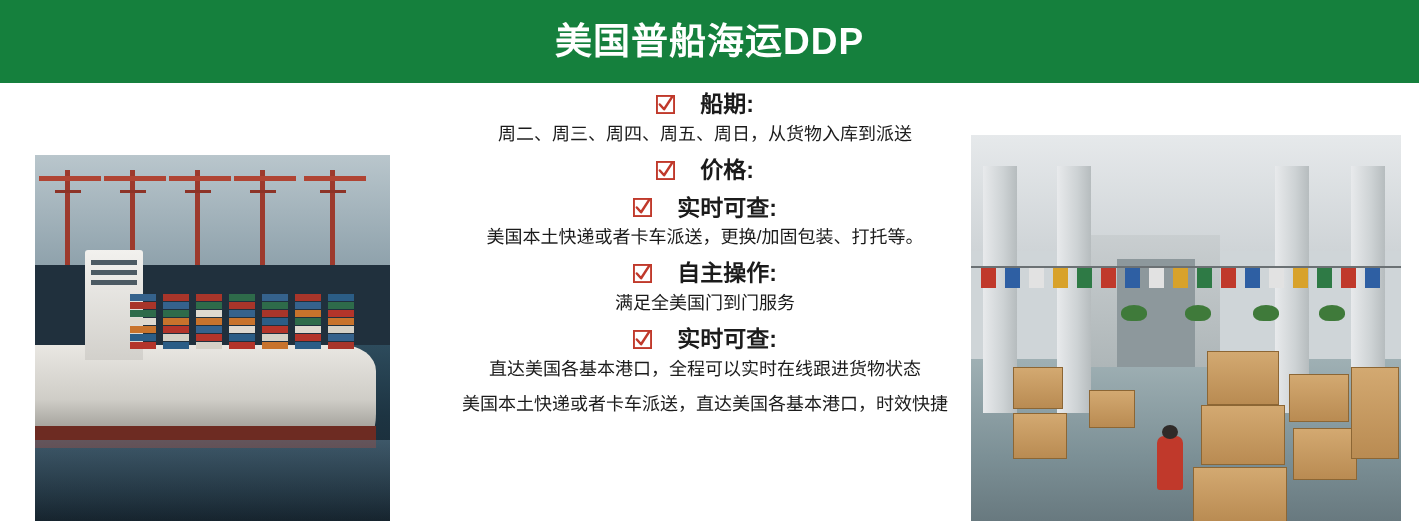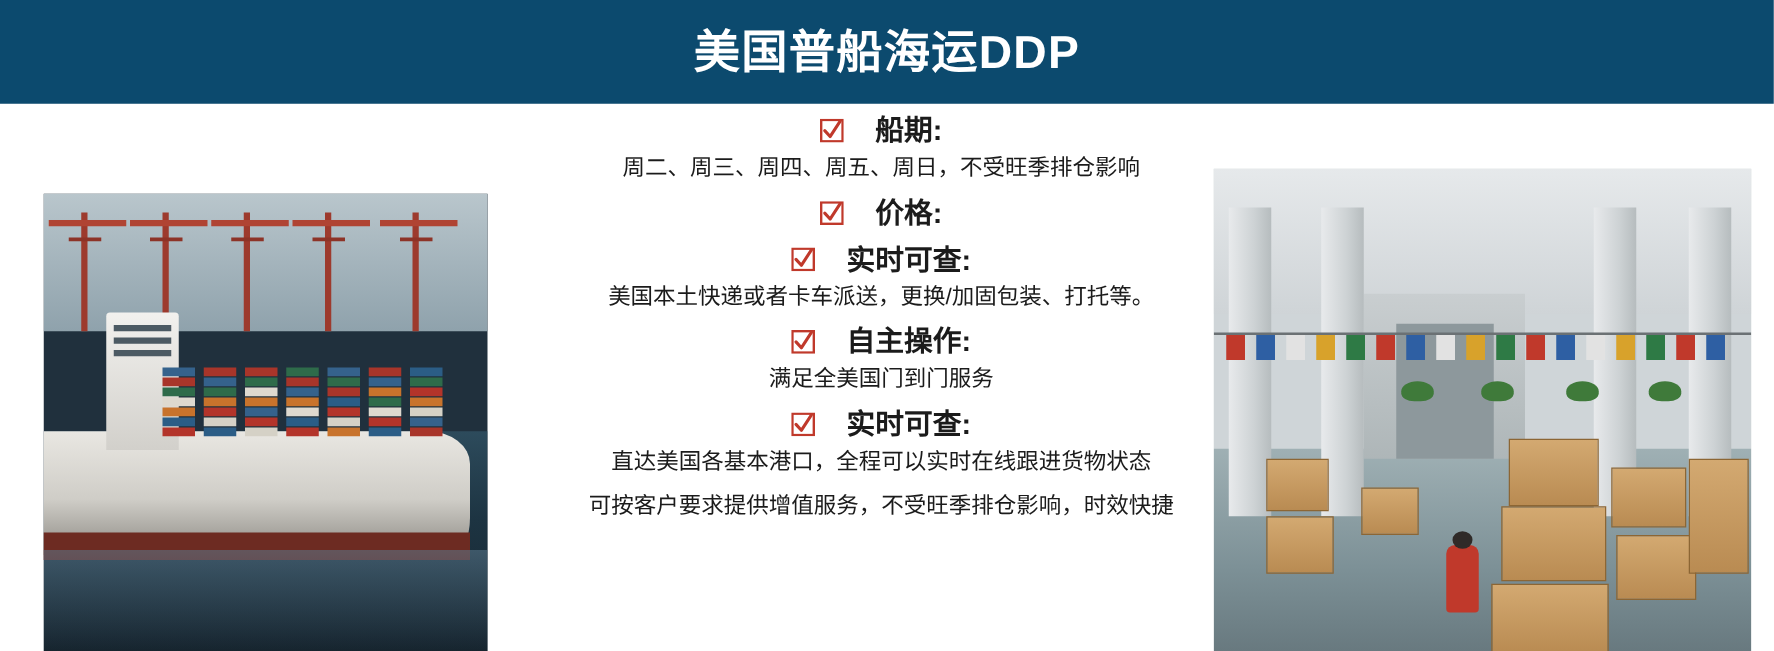--- a/index.html
+++ b/index.html
@@ -18,21 +18,21 @@
     width: 1419px;
     height: 521px;
     background: #ffffff;
   }
   .title-bar {
     position: absolute;
     left: 0;
     top: 0;
     width: 1419px;
     height: 83px;
-    background: #0c4a6e;
+    background: #15803d;
     display: flex;
     align-items: center;
     justify-content: center;
   }
   .title-text {
     color: #ffffff;
     font-size: 37px;
     font-weight: bold;
     letter-spacing: 1px;
     line-height: 1;
@@ -421,21 +421,21 @@
     <div class="item">
       <div class="item-head">
         <span class="check-icon">
           <svg viewBox="0 0 20 20" width="19" height="19">
               <rect x="1" y="1" width="18" height="18" fill="#ffffff" stroke="#c0392b" stroke-width="2"></rect>
               <path d="M4 10 L8.5 15 L17 2" fill="none" stroke="#c0392b" stroke-width="2.6" stroke-linecap="round" stroke-linejoin="round"></path>
             </svg>
         </span>
         <span>船期:</span>
       </div>
-      <div class="item-desc">周二、周三、周四、周五、周日，不受旺季排仓影响</div>
+      <div class="item-desc">周二、周三、周四、周五、周日，从货物入库到派送</div>
     </div>
 
     <div class="item">
       <div class="item-head">
         <span class="check-icon">
           <svg viewBox="0 0 20 20" width="19" height="19">
               <rect x="1" y="1" width="18" height="18" fill="#ffffff" stroke="#c0392b" stroke-width="2"></rect>
               <path d="M4 10 L8.5 15 L17 2" fill="none" stroke="#c0392b" stroke-width="2.6" stroke-linecap="round" stroke-linejoin="round"></path>
             </svg>
         </span>
@@ -476,17 +476,17 @@
               <rect x="1" y="1" width="18" height="18" fill="#ffffff" stroke="#c0392b" stroke-width="2"></rect>
               <path d="M4 10 L8.5 15 L17 2" fill="none" stroke="#c0392b" stroke-width="2.6" stroke-linecap="round" stroke-linejoin="round"></path>
             </svg>
         </span>
         <span>实时可查:</span>
       </div>
       <div class="item-desc">直达美国各基本港口，全程可以实时在线跟进货物状态</div>
     </div>
 
     <div class="item">
-      <div class="item-desc">可按客户要求提供增值服务，不受旺季排仓影响，时效快捷</div>
+      <div class="item-desc">美国本土快递或者卡车派送，直达美国各基本港口，时效快捷</div>
     </div>
 
   </div>
 </div>
 
 </body></html>

